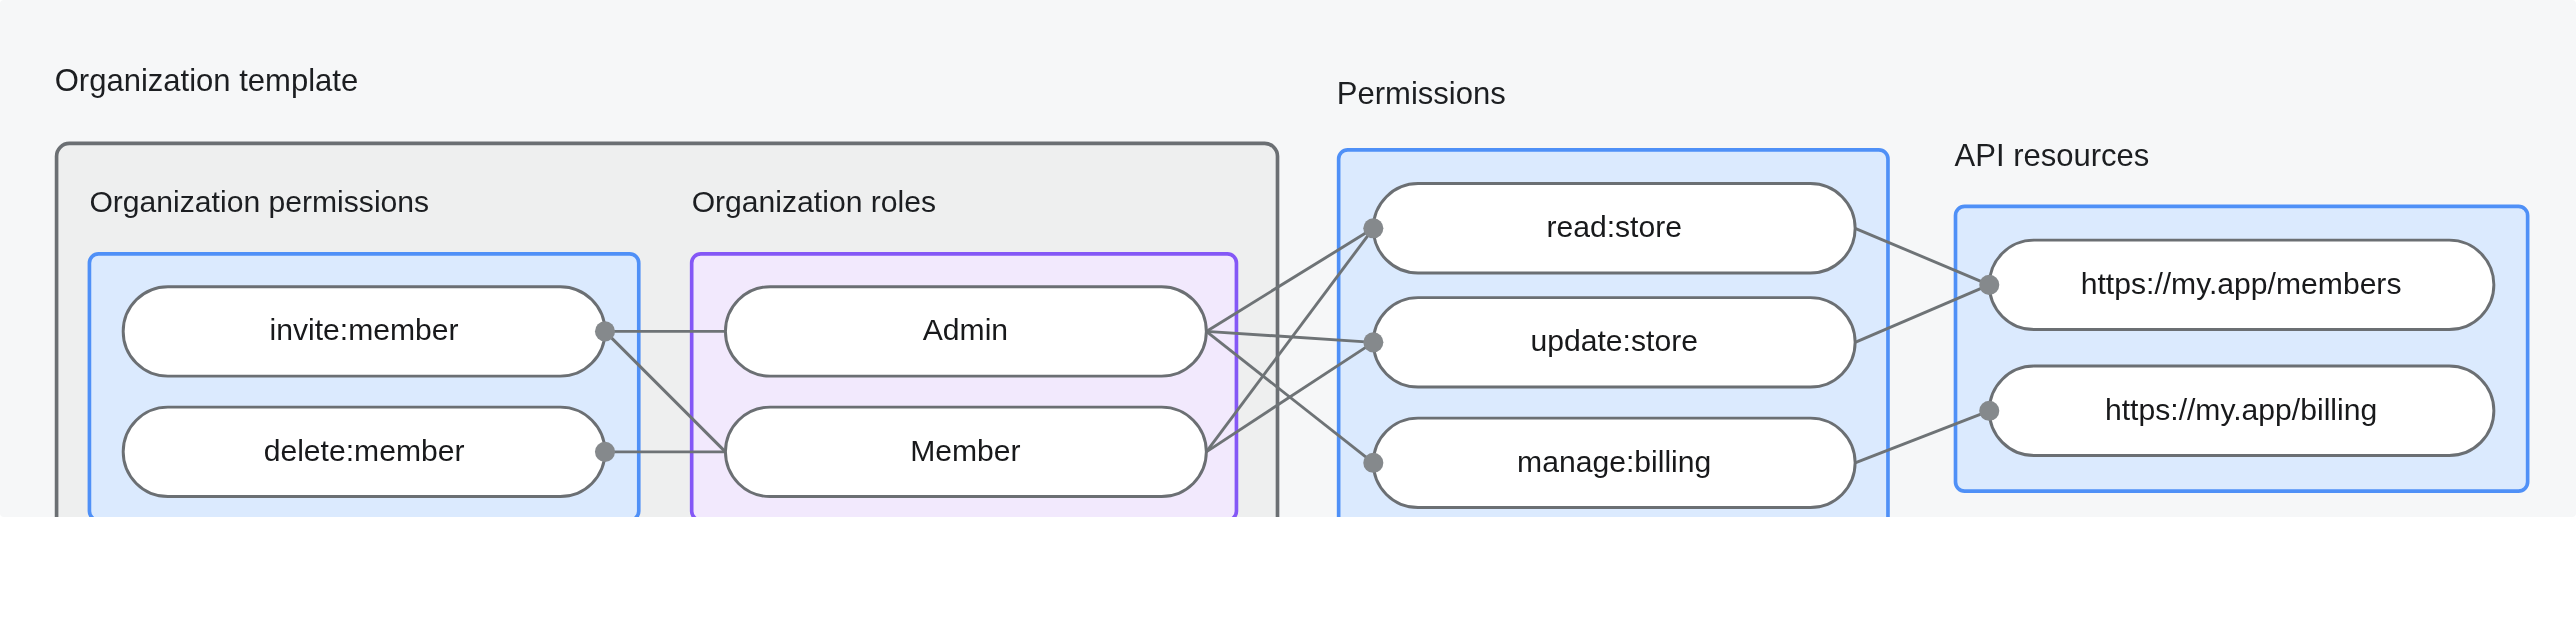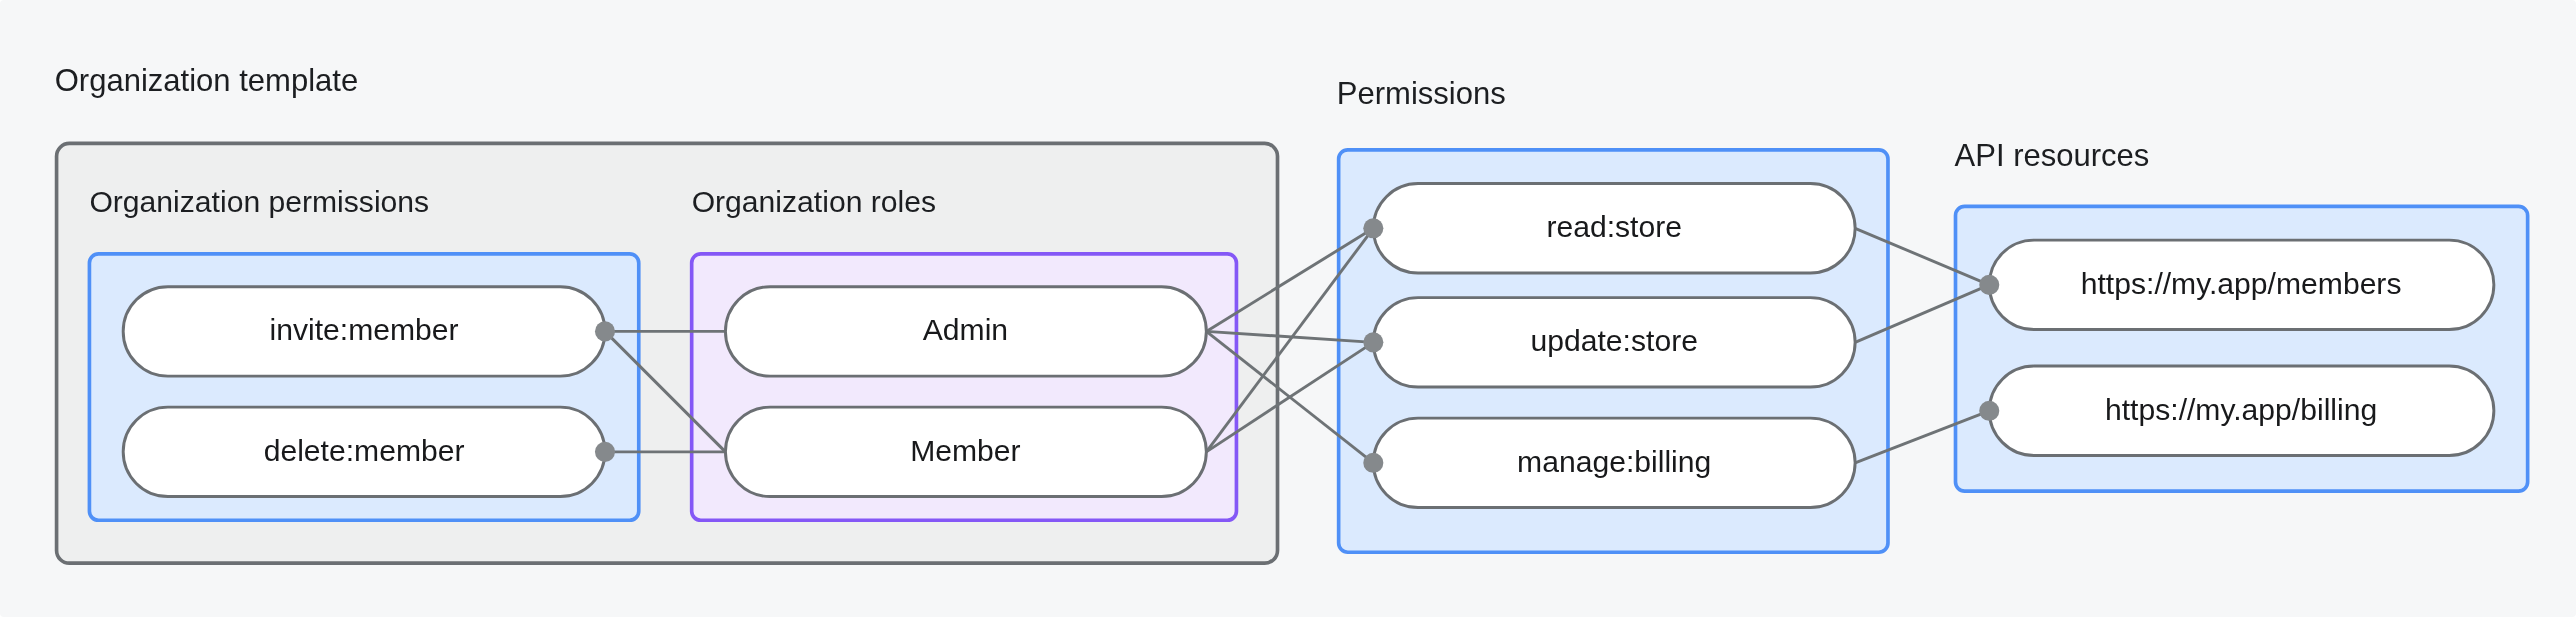--- a/index.html
+++ b/index.html
@@ -3,21 +3,21 @@
 <meta charset="utf-8">
 <style>
   html, body {
     margin: 0;
     padding: 0;
     background: #ffffff;
   }
   #canvas {
     position: relative;
     width: 2576px;
-    height: 617px;
+    height: 517px;
     background: #f6f7f8;
     border-radius: 4px;
     overflow: hidden;
     font-family: "Liberation Sans", sans-serif;
   }
   #diagram-svg {
     position: absolute;
     inset: 0;
     width: 2576px;
     height: 619px;

